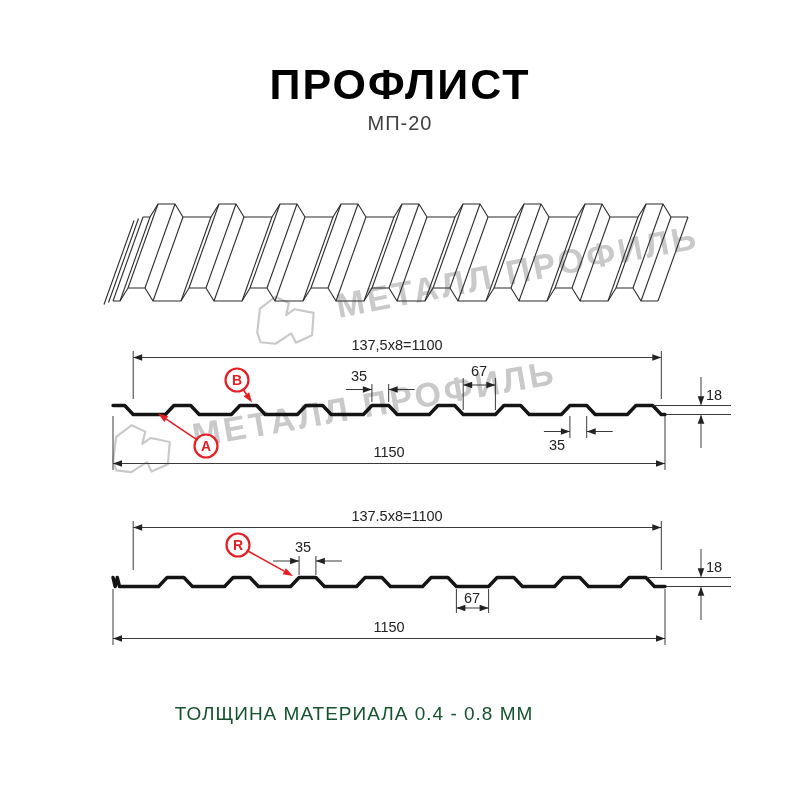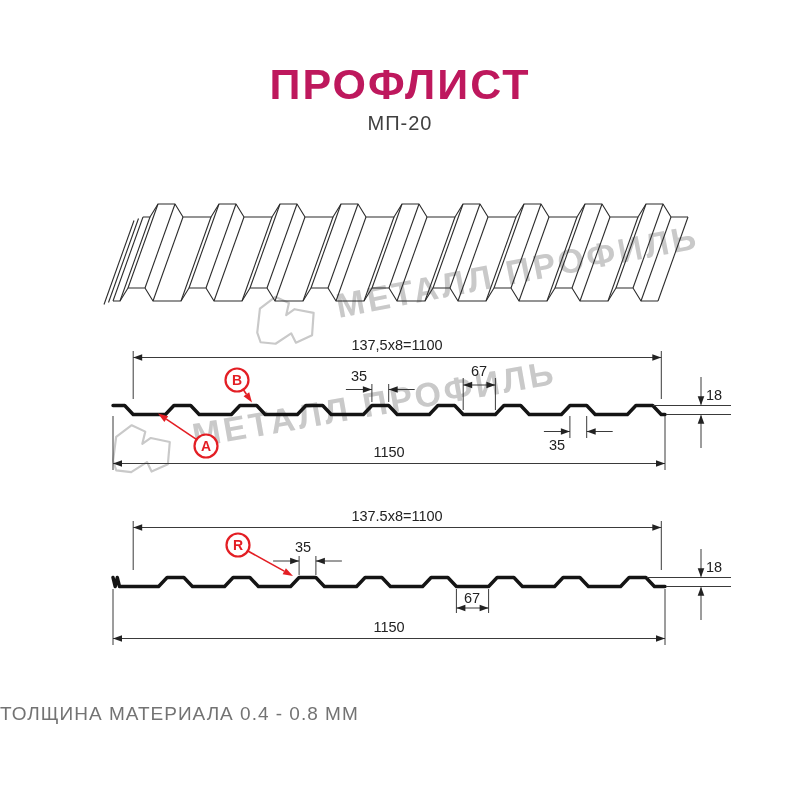--- a/index.html
+++ b/index.html
@@ -1,25 +1,25 @@
 <!DOCTYPE html>
 <html><head>
 <meta charset="utf-8">
 <style>
   html,body{margin:0;padding:0}
   body{
     width:800px;height:800px;position:relative;overflow:hidden;
     background:#ffffff;font-family:"Liberation Sans",sans-serif;
     --red:#e31e24;--wm:#c9c9c9;
   }
-  .hdr{position:absolute;left:0;width:800px;text-align:center;color:#be185d}
+  .hdr{position:absolute;left:0;width:800px;text-align:center;color:#000000}
   .title{top:60px;font-size:43px;font-weight:700;letter-spacing:2px}
   .subtitle{top:112px;font-size:20px;font-weight:400;letter-spacing:1px;color:#404040}
-  .caption{position:absolute;left:0;width:708px;top:703px;
-    font-size:19px;letter-spacing:1px;color:#737373}
+  .caption{position:absolute;left:0;width:708px;text-align:center;top:703px;
+    font-size:19px;letter-spacing:1px;color:#14532d}
   .wm{position:absolute;display:flex;align-items:center;gap:14px;color:var(--wm);
     transform-origin:left center;pointer-events:none}
   .wm-1{left:250px;top:292px;transform:rotate(-11deg)}
   .wm-2{left:106px;top:420px;transform:rotate(-10deg)}
   .wm-text{font-size:34px;font-weight:700;letter-spacing:3px;white-space:nowrap}
   .wm-logo{width:74px;height:62px;flex:0 0 auto}
   svg.drawing{position:absolute;left:0;top:0}
   .dim-text{font-size:14.5px;fill:#222}
   .red-label{font-size:14px;font-weight:700;fill:var(--red)}
   .profile{fill:none;stroke:#141414;stroke-width:3.4;stroke-linejoin:round;stroke-linecap:round}

